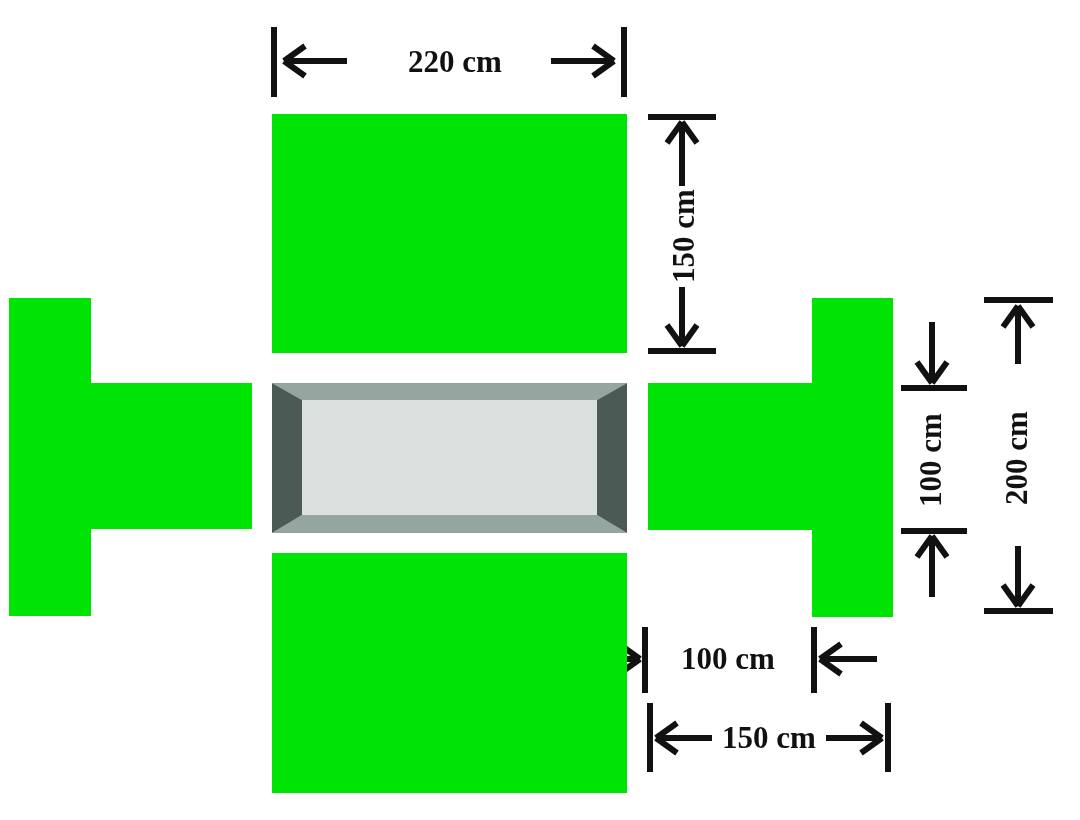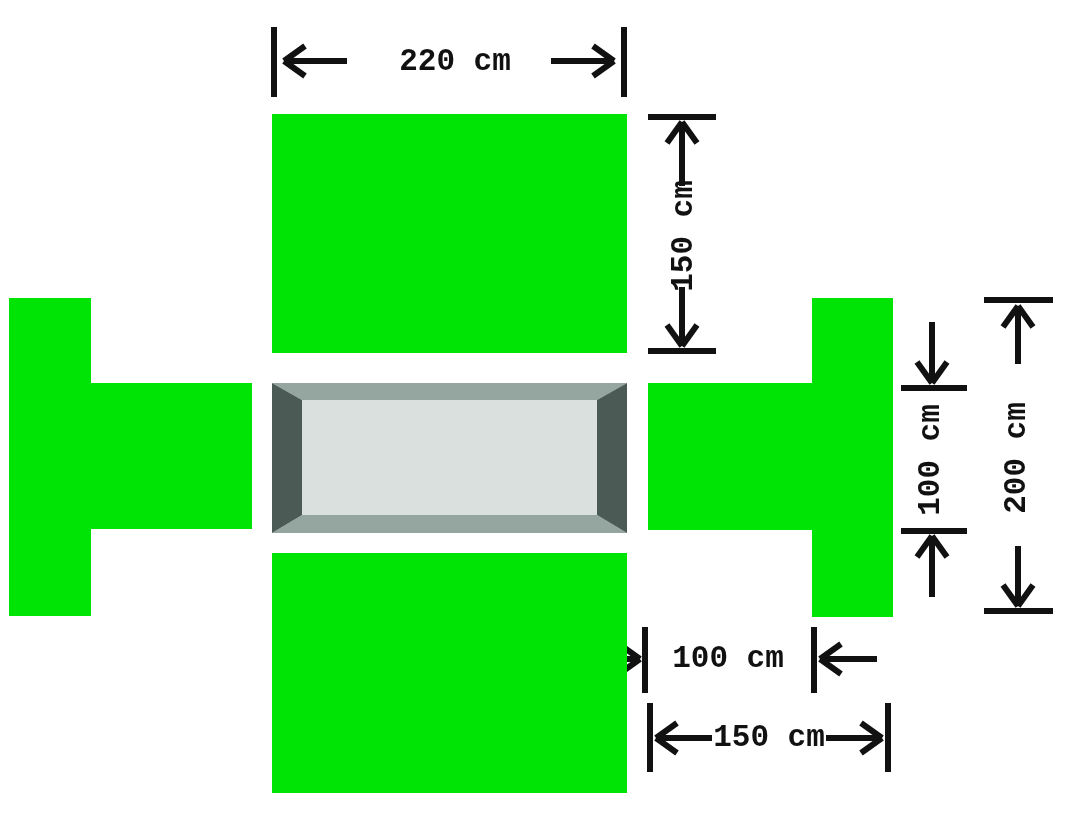--- a/index.html
+++ b/index.html
@@ -6,21 +6,21 @@
     margin: 0;
     padding: 0;
     background: #ffffff;
   }
   .canvas {
     position: relative;
     width: 1080px;
     height: 820px;
     background: var(--background, #ffffff);
     overflow: hidden;
-    font-family: Liberation Mono, monospace;
+    font-family: Liberation Serif, serif;
   }
   .art {
     position: absolute;
     left: 0;
     top: 0;
     width: 1080px;
     height: 820px;
     display: block;
   }
   .ink path {

